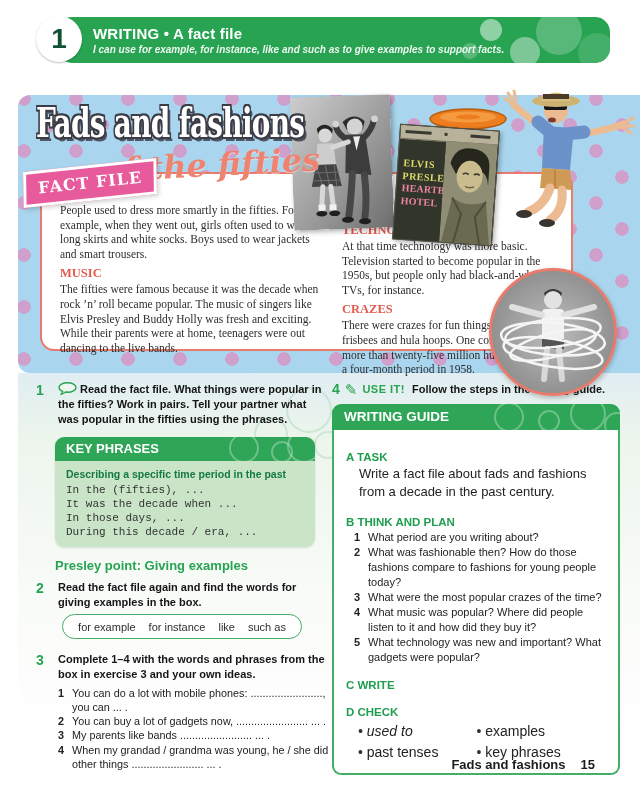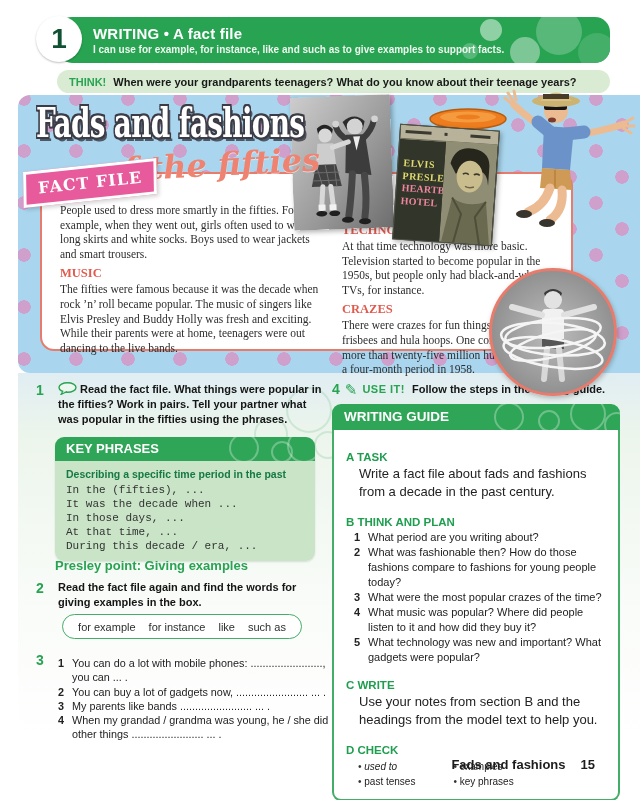--- a/index.html
+++ b/index.html
@@ -13,21 +13,21 @@
   .b1{width:46px;height:46px;background:#57b879;right:28px;top:-8px;}
   .b2{width:30px;height:30px;background:#7cc795;right:70px;top:20px;}
   .b3{width:38px;height:38px;background:#43af68;right:-6px;top:16px;}
   .b4{width:22px;height:22px;background:#8fd1a4;right:108px;top:2px;}
   .b5{width:16px;height:16px;background:#57b879;right:132px;top:26px;}
   .unit-circle{position:absolute;left:36px;top:16px;width:46px;height:46px;background:#fff;
     border-radius:50%;display:flex;align-items:center;justify-content:center;z-index:3;
     font-size:28px;font-weight:bold;color:#0f5132;box-shadow:0 1px 2px rgba(0,0,0,.25);}
   .unit-text{position:absolute;left:93px;top:25px;z-index:2;}
   .unit-title{color:#fff;font-weight:bold;font-size:15px;letter-spacing:.2px;}
-  .unit-sub{color:#eef8f0;font-weight:bold;font-size:10px;margin-top:2px;}
+  .unit-sub{color:#eef8f0;font-weight:bold;font-size:10px;margin-top:2px;font-style:italic;}
 
   
   .think-banner{position:absolute;left:57px;top:70px;width:553px;height:23px;background:#d9ecd3;
     border-radius:12px;display:flex;align-items:center;padding:0 0 0 12px;box-sizing:border-box;}
   .think-label{color:#29a352;font-weight:bold;font-size:11px;margin-right:7px;}
   .think-text{color:#181818;font-weight:bold;font-size:11px;}
 
   
   .feature{position:absolute;left:18px;top:95px;width:622px;height:278px;
     background-color:#a9d6ee;border-radius:12px 0 0 12px;
@@ -114,21 +114,21 @@
   .wg-box{position:absolute;left:332px;top:404px;width:288px;}
   .wg-head{position:relative;background:#2fa557;border-radius:9px 9px 0 0;padding:5px 12px 6px;
     color:#fff;font-weight:bold;font-size:13.5px;overflow:hidden;}
   .wg-body{background:#fff;border:2px solid #44ad68;border-top:none;border-radius:0 0 9px 9px;
     padding:6px 12px 10px;box-sizing:border-box;}
   .wg-h{color:#1f9e50;font-weight:bold;font-size:11.5px;margin-top:15px;}
   .wg-text{font-size:13px;color:#222;margin:2px 0 0 13px;line-height:1.38;}
   .wg-list{margin:2px 0 0 8px;}
   .wg-list .li{font-size:11px;line-height:1.36;}
   .wg-check{display:flex;margin:3px 0 0 12px;gap:38px;}
-  .chk{font-size:10px;line-height:1.5;color:#222;}
+  .chk{font-size:14px;line-height:1.5;color:#222;}
   .chk div::before{content:"•  ";color:#333;}
   .chk .it{font-style:italic;}
 
   .footer{position:absolute;right:45px;top:757px;display:flex;gap:15px;align-items:baseline;
     font-weight:bold;font-size:13px;color:#1c1c1c;}
 </style>
 </head>
 <body>
 
 <div class="page">
@@ -141,24 +141,20 @@
     <span class="bubble b5"></span>
   </div>
   <div class="unit-circle">
     <span>1</span>
   </div>
   <div class="unit-text">
     <div class="unit-title">WRITING • A fact file</div>
     <div class="unit-sub">I can use for example, for instance, like and such as to give examples to support facts.</div>
   </div>
 
-  <div class="think-banner">
-    <span class="think-label">THINK!</span>
-    <span class="think-text">When were your grandparents teenagers? What do you know about their teenage years?</span>
-  </div>
 
   <div class="feature"></div>
   <div class="main-title">Fads and fashions</div>
   <div class="script-title">of the fifties</div>
   <div class="fact-label">
     <span>FACT FILE</span>
   </div>
 
   <div class="fact-box">
     <div class="fact-col-left">
@@ -308,40 +304,40 @@
       <span>KEY PHRASES</span>
       <span class="ring" style="right:56px;top:-4px;width:26px;height:26px"></span>
       <span class="ring" style="right:22px;top:4px;width:18px;height:18px"></span>
       <span class="ring" style="right:-6px;top:-8px;width:30px;height:30px"></span>
     </div>
     <div class="kp-body">
       <div class="kp-sub">Describing a specific time period in the past</div>
       <div class="kp-item">In the (fifties), ...</div>
       <div class="kp-item">It was the decade when ...</div>
       <div class="kp-item">In those days, ...</div>
-      <div class="kp-item">At that time, ...</div>
       <div class="kp-item">During this decade / era, ...</div>
     </div>
   </div>
 
   <div class="lang-point">Presley point: Giving examples</div>
 
   <div class="ex2">
     <span class="ex-num">2</span>
     <div class="ex-body">Read the fact file again and find the words for giving examples in the box.</div>
   </div>
   <div class="word-box">
     <span>for example</span>
     <span>for instance</span>
     <span>like</span>
     <span>such as</span>
   </div>
 
   <div class="ex3">
     <span class="ex-num">3</span>
+    <div class="ex-body">Complete 1–4 with the words and phrases from the box in exercise 3 and your own ideas.</div>
     <div class="ex3-list">
       <div class="li">
         <span class="n">1</span>
           <span class="t">You can do a lot with mobile phones: ........................, you can ... .</span>
         </div>
       <div class="li">
         <span class="n">2</span>
           <span class="t">You can buy a lot of gadgets now, ........................ ... .</span>
         </div>
       <div class="li">
@@ -394,21 +390,20 @@
           <span class="n">4</span>
             <span class="t">What music was popular? Where did people listen to it and how did they buy it?</span>
           </div>
         <div class="li">
           <span class="n">5</span>
             <span class="t">What technology was new and important? What gadgets were popular?</span>
           </div>
       </div>
 
       <div class="wg-h">C WRITE</div>
-      <div class="wg-text">Use your notes from section B and the headings from the model text to help you.</div>
 
       <div class="wg-h">D CHECK</div>
       <div class="wg-check">
         <div class="chk">
           <div class="it">used to</div>
           <div>past tenses</div>
         </div>
         <div class="chk">
           <div>examples</div>
           <div>key phrases</div>

